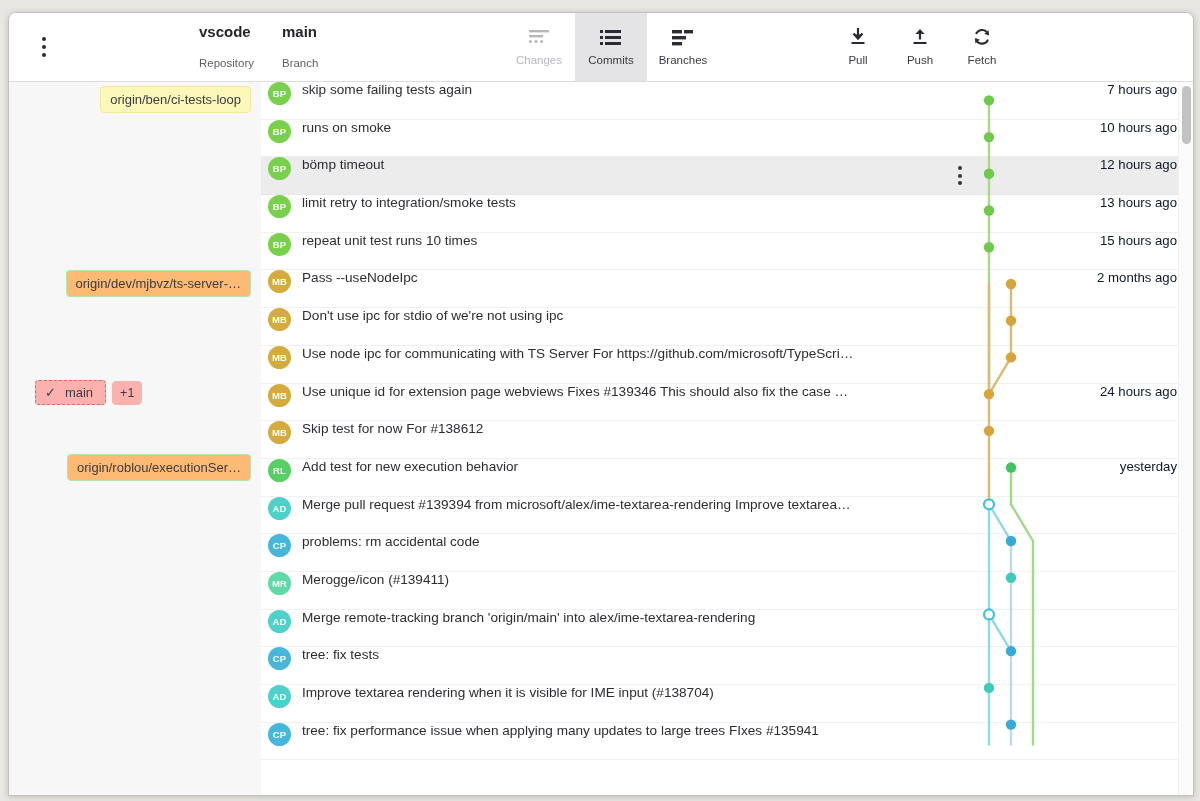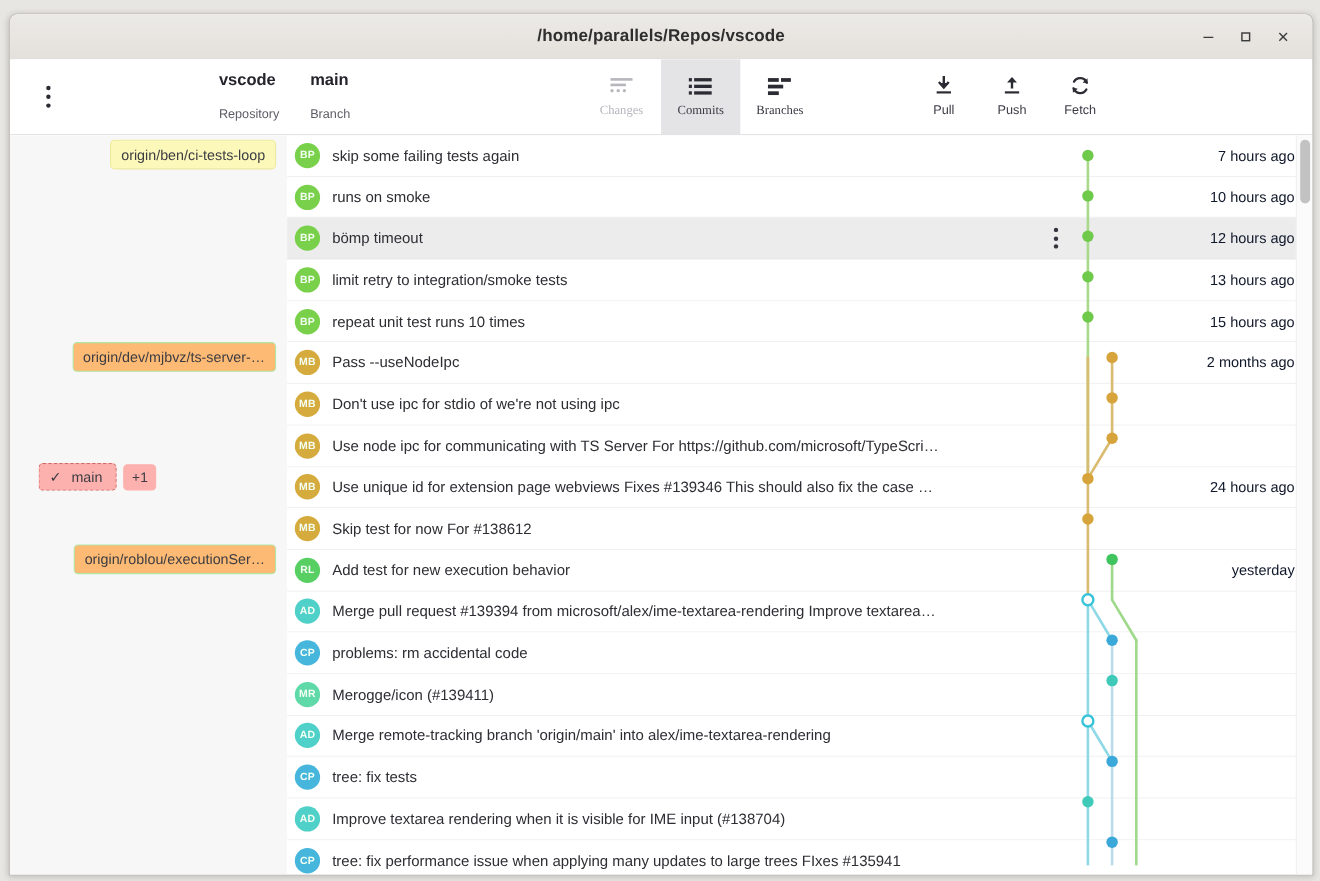--- a/index.html
+++ b/index.html
@@ -47,21 +47,21 @@
   .tb-kebab{
     width:70px;display:flex;align-items:center;justify-content:center;cursor:pointer;
   }
   .kebab{display:flex;flex-direction:column;gap:3.5px;align-items:center;}
   .kebab i{width:4.5px;height:4.5px;border-radius:50%;background:#2b2b33;display:block;}
   .tb-info{display:flex;align-items:center;gap:28px;padding-left:120px;}
   .tb-field{display:flex;flex-direction:column;justify-content:space-between;line-height:1.25;}
   .tb-field .val{font-size:15px;font-weight:bold;color:#24242c;}
   .tb-field .lbl{font-size:11.5px;color:#5d5d66;margin-top:14px;}
   .tb-center{
-    position:absolute;left:520px;top:0;bottom:0;display:flex;align-items:stretch;font-family:Liberation Serif, serif;
+    position:absolute;left:494px;top:0;bottom:0;display:flex;align-items:stretch;
   }
   .tb-btn{
     width:72px;display:flex;flex-direction:column;align-items:center;justify-content:center;
     gap:7px;cursor:pointer;color:#2b2b33;
   }
   .tb-btn .bl{font-size:11.5px;color:#3a3a44;}
   .tb-btn.disabled{color:#b6b6bd;}
   .tb-btn.disabled .bl{color:#b6b6bd;}
   .tb-btn.active{background:#e4e4e6;text-align:center;}
   .tb-right{
@@ -72,21 +72,21 @@
   .ico{display:block;}
   
   .main{flex:1;display:flex;position:relative;overflow:hidden;background:#fff;}
   .refs-col{
     width:252px;min-width:252px;background:#f7f7f7;position:relative;
     border-right:0;
   }
   .graph-wrap{flex:1;position:relative;overflow:hidden;}
   .rows{position:absolute;left:0;top:0;right:0;}
   .row{
-    height:36.7px;display:flex;align-items:center;position:relative;
+    height:36.7px;display:flex;position:relative;
     border-bottom:1px solid #f0f0f0;background:#fff;
   }
   .row.sel{background:#ececec;border-bottom-color:#e6e6e6;}
   .avatar{
     width:23px;height:23px;border-radius:50%;margin-left:7px;margin-right:11px;
     display:flex;align-items:center;justify-content:center;
     font-size:9.5px;font-weight:bold;color:#f4fff4;letter-spacing:.2px;flex:none;
   }
   .msg{
     font-size:13.6px;color:#2d2d33;white-space:nowrap;overflow:hidden;
@@ -129,41 +129,20 @@
   .thumb{
     position:absolute;right:2px;top:4px;width:9px;height:58px;border-radius:5px;
     background:#c2c2c2;cursor:pointer;
   }
 </style>
 </head>
 <body>
 
 <div class="window">
 
-  <div class="titlebar">
-    <div class="title-text">/home/parallels/Repos/vscode</div>
-    <div class="win-btns">
-      <div class="win-btn">
-        <svg class="ico" width="13" height="13" viewBox="0 0 13 13">
-            <line x1="2" y1="7" x2="11" y2="7" stroke="#3b3b3b" stroke-width="1.3"></line>
-          </svg>
-      </div>
-      <div class="win-btn">
-        <svg class="ico" width="13" height="13" viewBox="0 0 13 13">
-            <rect x="3" y="3" width="7" height="7" fill="none" stroke="#3b3b3b" stroke-width="1.3"></rect>
-          </svg>
-      </div>
-      <div class="win-btn">
-        <svg class="ico" width="13" height="13" viewBox="0 0 13 13">
-            <line x1="3" y1="3" x2="10" y2="10" stroke="#3b3b3b" stroke-width="1.3"></line>
-            <line x1="10" y1="3" x2="3" y2="10" stroke="#3b3b3b" stroke-width="1.3"></line>
-          </svg>
-      </div>
-    </div>
-  </div>
 
   <div class="toolbar">
 
     <div class="tb-kebab">
       <div class="kebab">
           <i></i>
           <i></i>
           <i></i>
         </div>
     </div>

